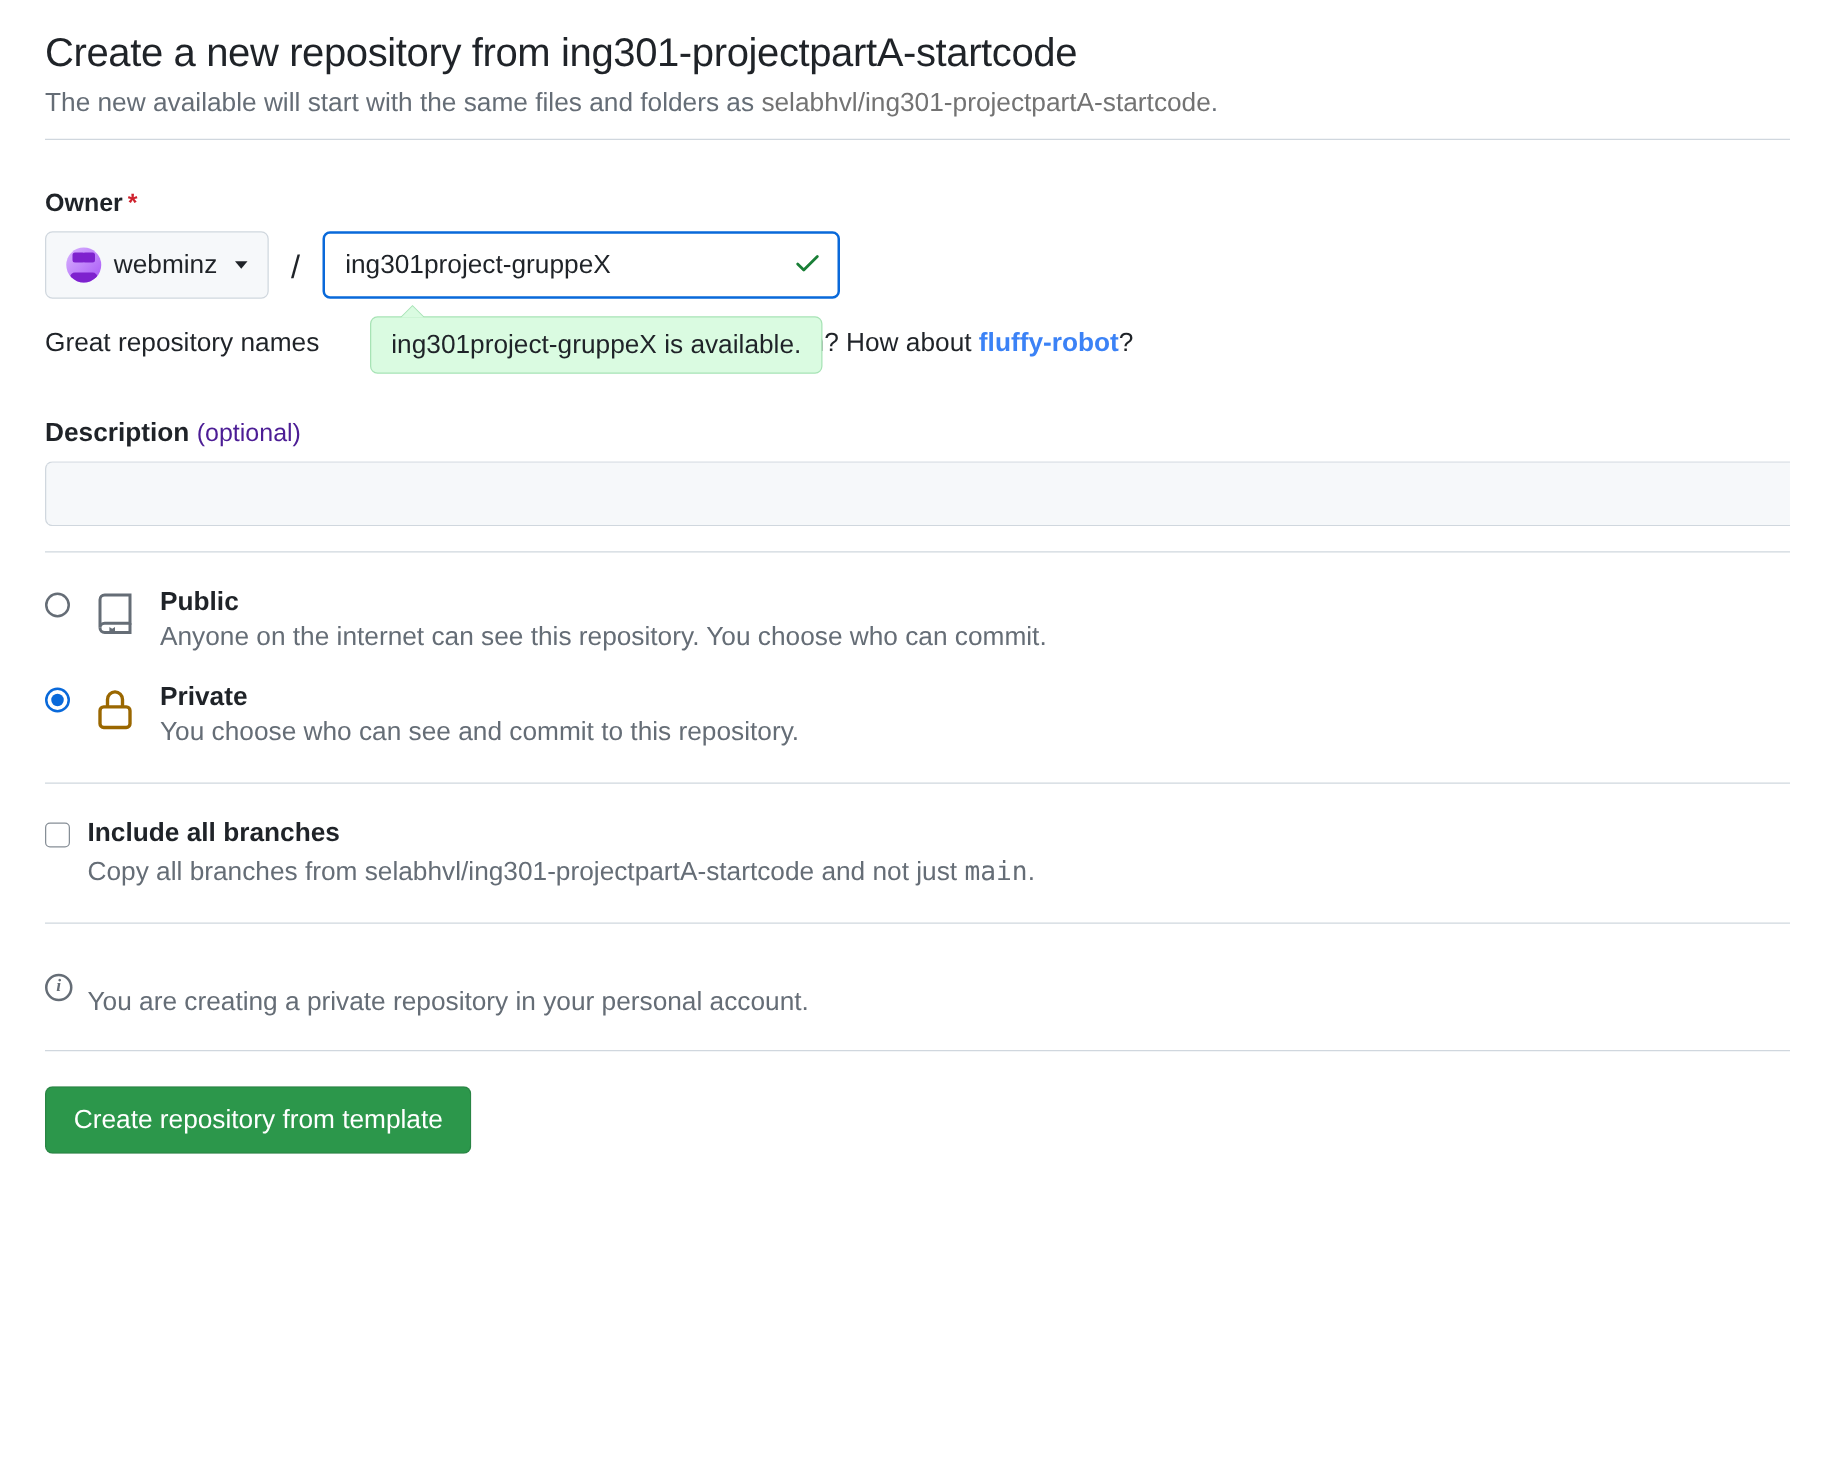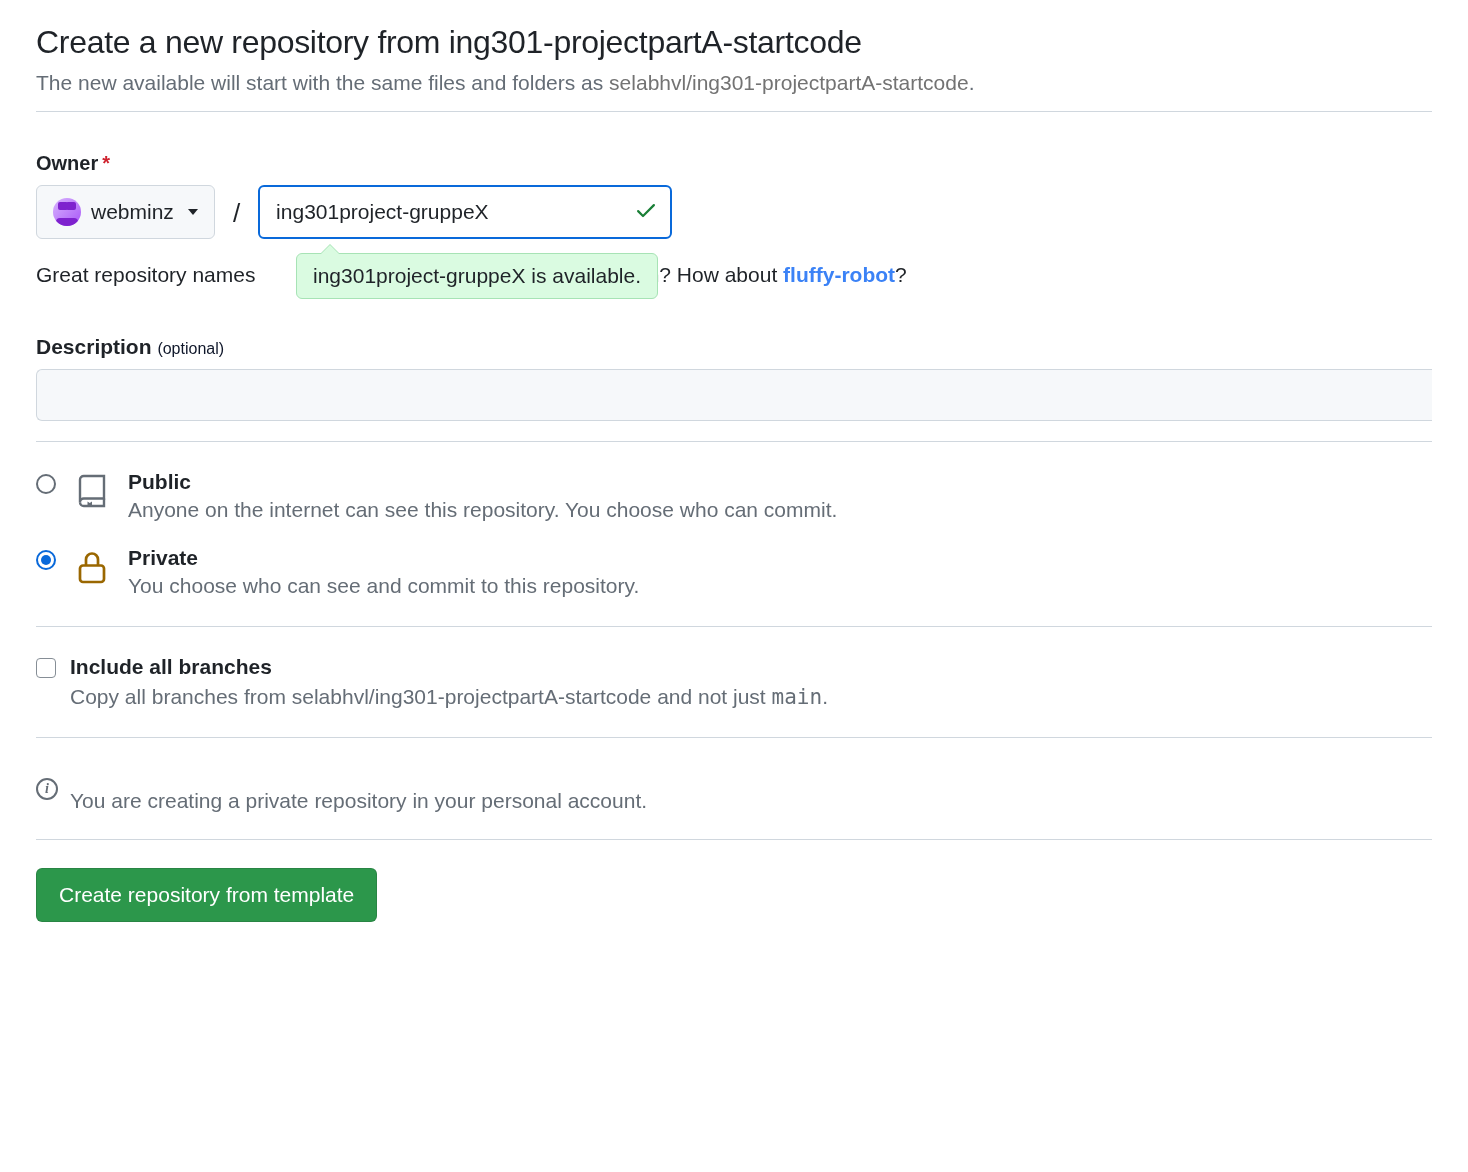--- a/index.html
+++ b/index.html
@@ -152,21 +152,21 @@
     color: #3b82f6;
     font-weight: 600;
     cursor: pointer;
   }
   .desc-section { margin-top: 48px; }
   .desc-label {
     font-size: 21px;
     font-weight: 600;
     color: #1f2328;
   }
-  .optional { color: #0f172a; font-weight: 400; font-size: 16px; }
+  .optional { color: #4c1d95; font-weight: 400; font-size: 20px; }
   .desc-input {
     width: 100%;
     margin-top: 10px;
     background: #f6f8fa;
     border: 1px solid #d0d7de;
     border-top-left-radius: 6px;
     border-bottom-left-radius: 6px;
     border-right: none;
     padding: 14px 12px;
     font-size: 18px;

